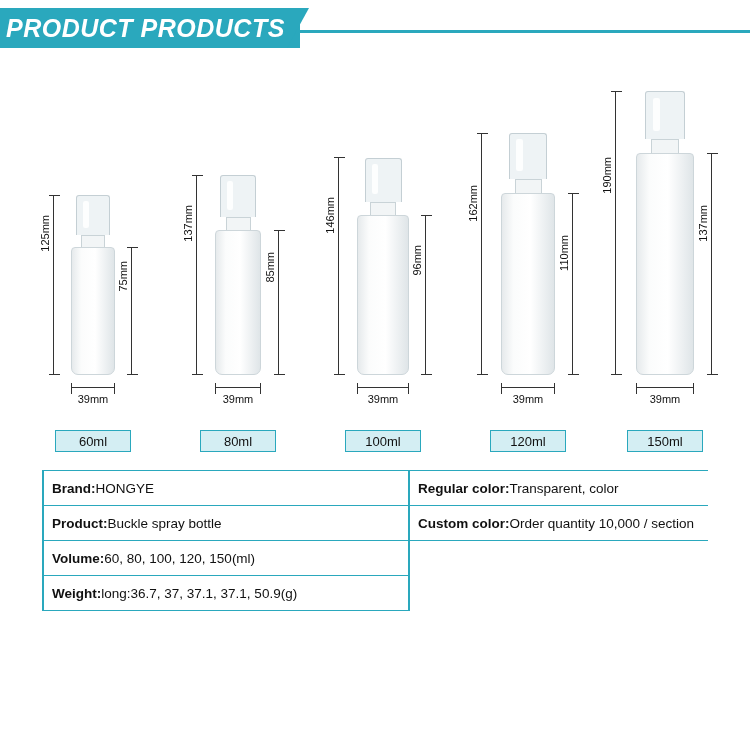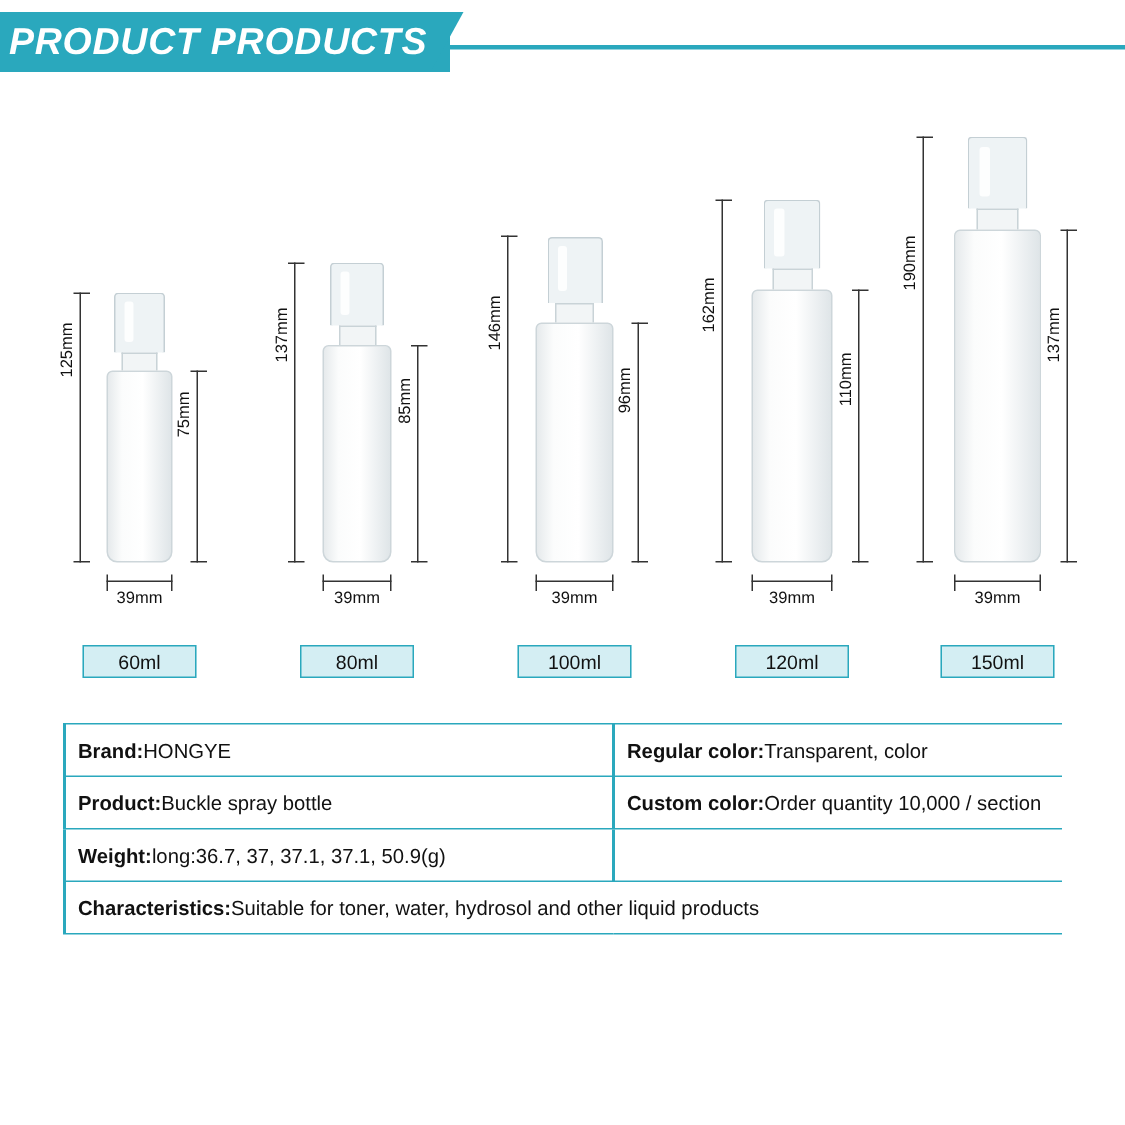--- a/index.html
+++ b/index.html
@@ -180,21 +180,21 @@
     color: #111;
     background: #d4eef3;
     border: 1px solid #2aa8bd;
     box-sizing: border-box;
   }
 
   
   .spec-table {
     position: absolute;
     left: 42px;
-    top: 482px;
+    top: 470px;
     width: 666px;
     border-collapse: collapse;
     table-layout: fixed;
     font-size: 13.5px;
   }
   .spec-table td {
     border: 1px solid #2aa8bd;
     border-left: none;
     border-right: none;
     padding: 7px 6px 7px 8px;
@@ -330,23 +330,24 @@
   <tr>
     <td class="left-edge">
       <span class="k">Product:</span><span>Buckle spray bottle</span>
     </td>
     <td class="mid-edge">
       <span class="k">Custom color:</span><span>Order quantity 10,000 / section</span>
     </td>
   </tr>
   <tr>
     <td class="left-edge">
-      <span class="k">Weight:</span><span>long:36.7, 37, 37.1, 37.1, 50.9(g)</span>
+      <span class="k">Volume:</span><span>60, 80, 100, 120, 150(ml)</span>
     </td>
     <td class="mid-edge blank"></td>
   </tr>
   <tr>
-    <td class="left-edge" colspan="2">
-      <span class="k">Characteristics:</span><span>Suitable for toner, water, hydrosol and other liquid products</span>
-    </td>
+    <td class="left-edge">
+      <span class="k">Weight:</span><span>long:36.7, 37, 37.1, 37.1, 50.9(g)</span>
+    </td>
+    <td class="mid-edge blank"></td>
   </tr>
 </tbody>
   </table>
 
 </body></html>

